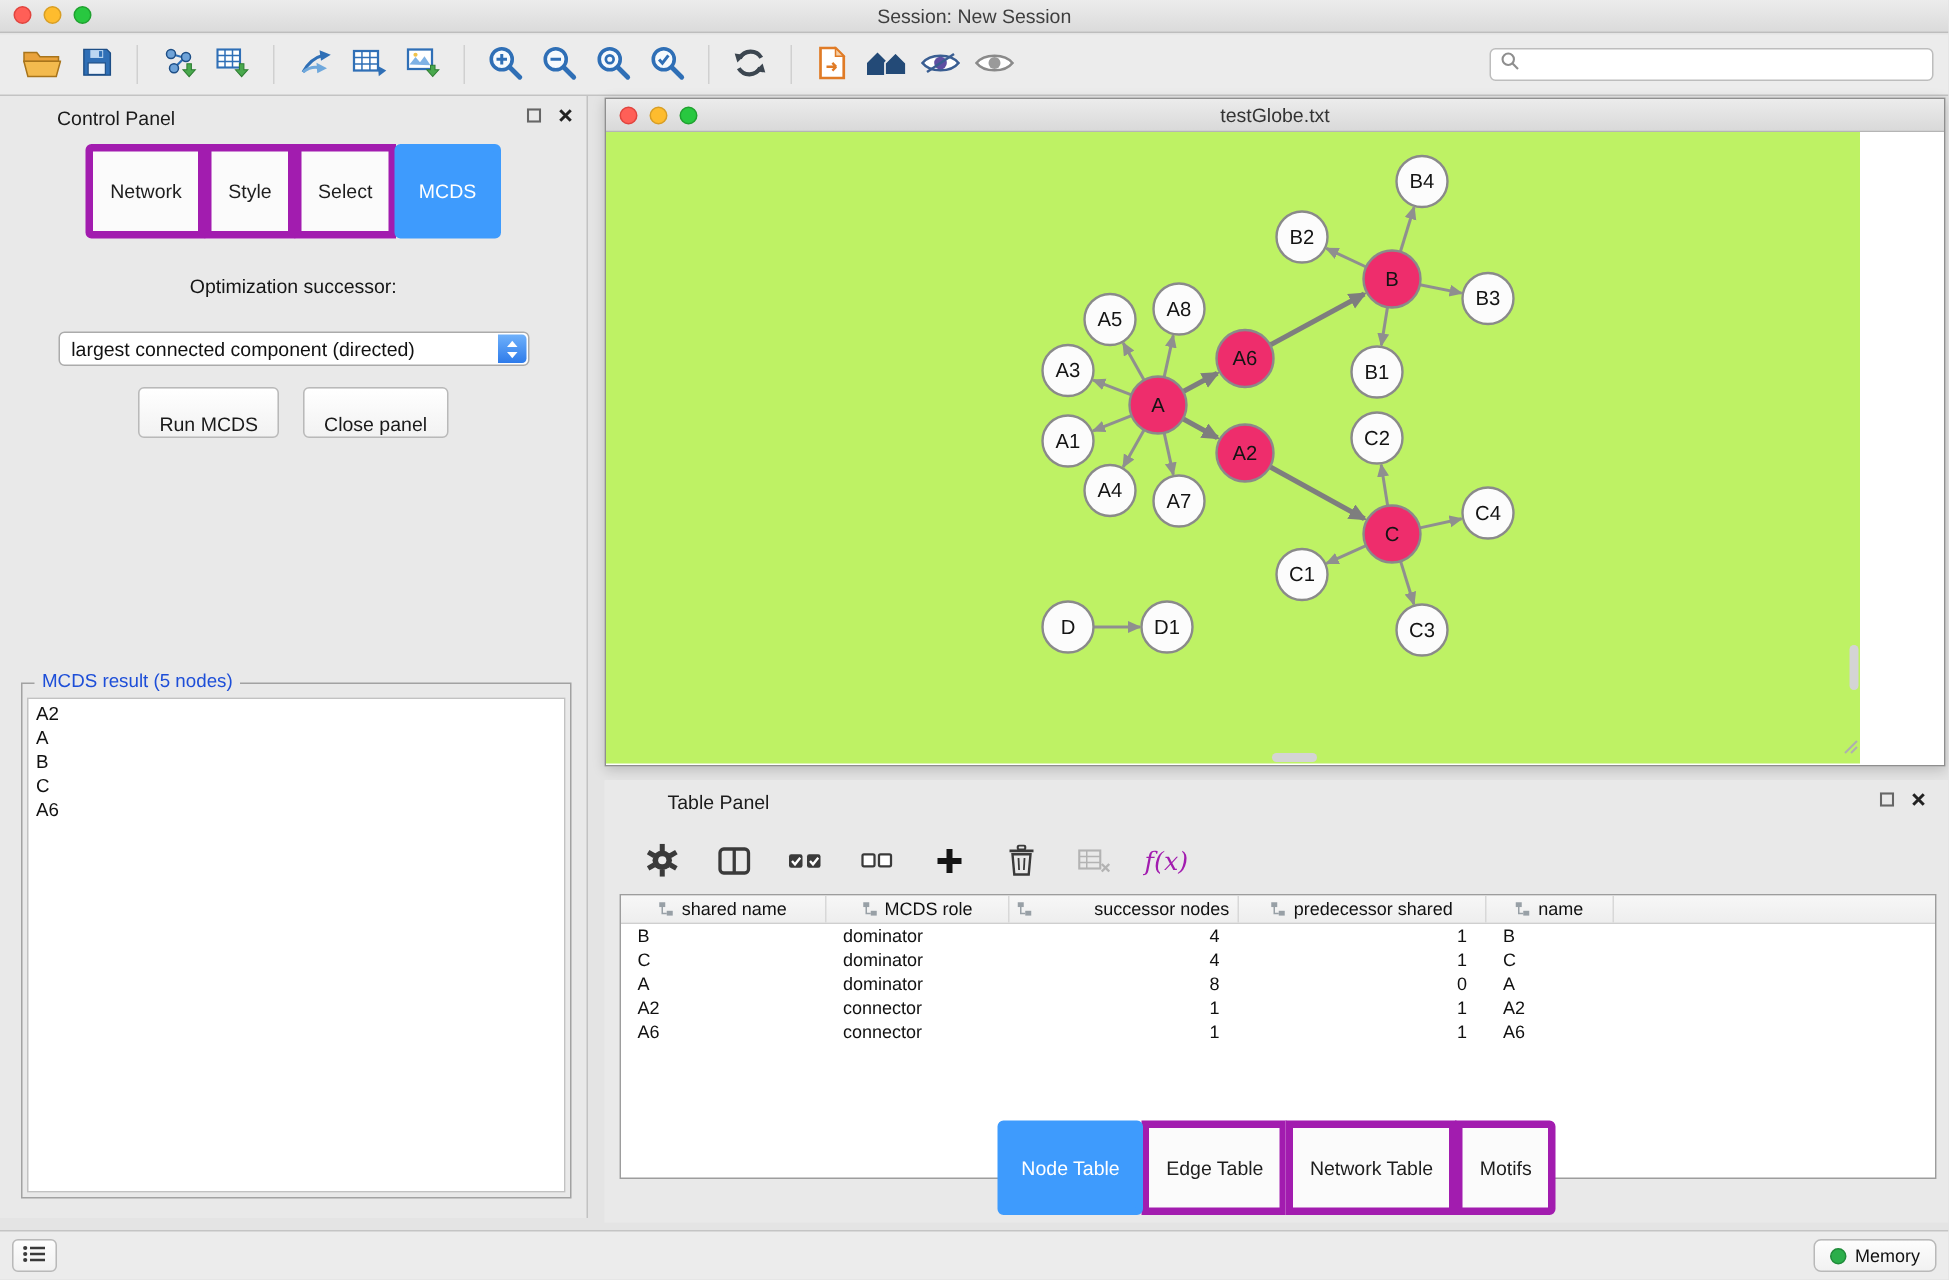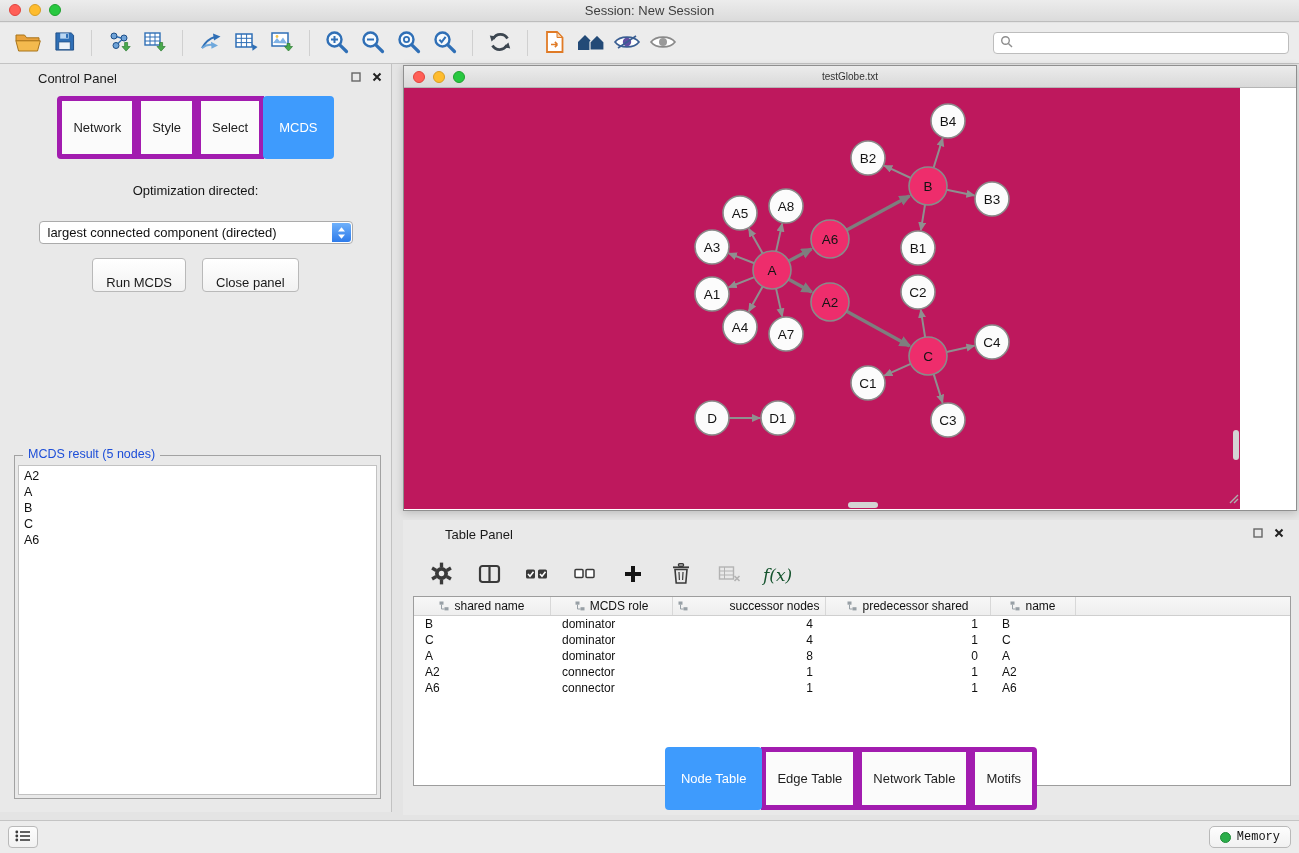--- a/index.html
+++ b/index.html
@@ -60,46 +60,46 @@
   .result-legend { position:absolute; top:-9px; left:8px; background:#E9E9E9;
     padding:0 5px; font-size:12.5px; color:#1d4ed8; }
   .result-inner { position:absolute; left:3px; right:3px; top:9px; bottom:3px;
     background:#fff; border:1px solid #C2C2C2; overflow:hidden; padding-top:2px; }
   .result-item { font-size:12.5px; color:#111; line-height:16px; padding-left:5px; }
 
   
   .network-window { position:absolute; left:403px; top:65px; width:894px; height:446px;
     background:#fff; border:1px solid #8F8F8F; box-shadow:0 2px 8px rgba(0,0,0,0.18); }
   .nw-titlebar { position:relative; height:22px; background:linear-gradient(#ECECEC,#D9D9D9);
-    border-bottom:1px solid #B5B5B5; text-align:center; font-size:10px; color:#333; line-height:22px; }
-  .nw-canvas { position:relative; width:836px; height:421px; background:#be185d; overflow:hidden; }
+    border-bottom:1px solid #B5B5B5; text-align:center; font-size:13px; color:#333; line-height:22px; }
+  .nw-canvas { position:relative; width:836px; height:421px; background:#bef264; overflow:hidden; }
   .nw-canvas svg text { font-family:"Liberation Sans", sans-serif; }
   .vthumb { position:absolute; right:1px; top:342px; width:6px; height:30px; background:#D4D4D4; border-radius:3px; }
   .hthumb { position:absolute; bottom:1px; left:444px; height:6px; width:30px; background:#D4D4D4; border-radius:3px; }
   .grip { position:absolute; right:1px; bottom:1px; }
 
   
   .table-panel { position:absolute; left:403px; top:520px; width:896px; height:295px; background:#E9E9E9; }
   .tp-toolbar { display:flex; align-items:center; gap:20px; margin:8px 0 0 24px; height:38px; }
-  .fx { font-family:"DejaVu Serif", serif; font-style:italic; color:#14532d; font-size:17px; }
+  .fx { font-family:"DejaVu Serif", serif; font-style:italic; color:#a21caf; font-size:17px; }
   .table-wrap { position:absolute; left:10px; right:8px; top:76px; height:190px;
     background:#fff; border:1px solid #9D9D9D; overflow:hidden; }
   .table-header { display:flex; height:19px; background:linear-gradient(#F7F7F7,#EEEEEE); border-bottom:1px solid #CFCFCF; }
   .th { display:flex; align-items:center; justify-content:center; gap:5px;
     font-size:12px; color:#111; border-right:1px solid #D8D8D8; height:100%;text-align:center; }
   .th.fill { flex:1; border-right:none; }
   .tr { display:flex; height:16px; align-items:center; }
   .td { font-size:12px; color:#111; white-space:nowrap; overflow:hidden; }
   .td.left  { padding-left:11px; text-align:left; }
   .td.right { padding-right:13px; text-align:right; }
   .tp-tabs { position:absolute; left:0; right:0; bottom:5px; display:flex; justify-content:center; }
 
   
   .statusbar { position:absolute; left:0; right:0; bottom:0; height:33px;
-    background:#ECECEC; border-top:1px solid #C4C4C4;font-family:Liberation Mono, monospace; }
+    background:#ECECEC; border-top:1px solid #C4C4C4; }
   .list-btn { position:absolute; left:8px; top:5px; width:30px; height:22px;
     background:linear-gradient(#FDFDFD,#F1F1F1); border:1px solid #B9B9B9; border-radius:4px;
     display:flex; align-items:center; justify-content:center; }
   .memory-pill { position:absolute; right:8px; top:5px; height:22px;
     background:linear-gradient(#FDFDFD,#F1F1F1); border:1px solid #B9B9B9; border-radius:5px;
     display:flex; align-items:center; gap:6px; padding:0 10px; font-size:12px; color:#111; }
   .mem-dot { width:11px; height:11px; border-radius:50%; background:#2BAE4A; border:1px solid #1F8A39; }
 </style>
 </head>
 <body>
@@ -267,21 +267,21 @@
           </svg>
         </button>
     </span>
   </div>
   <div class="cp-tabs">
       <button class="seg-tab">Network</button>
       <button class="seg-tab">Style</button>
       <button class="seg-tab">Select</button>
       <button class="seg-tab active">MCDS</button>
     </div>
-  <div class="opt-label">Optimization directed:</div>
+  <div class="opt-label">Optimization successor:</div>
   <div class="dropdown">
     <span class="val">largest connected component (directed)</span>
     <span class="stepper">
         <svg width="9" height="14" viewBox="0 0 9 14">
           <polygon points="4.5,1.2 8,5.4 1,5.4" fill="#fff"></polygon>
           <polygon points="4.5,12.8 8,8.6 1,8.6" fill="#fff"></polygon>
         </svg>
       </span>
   </div>
   <div class="btn-row">

